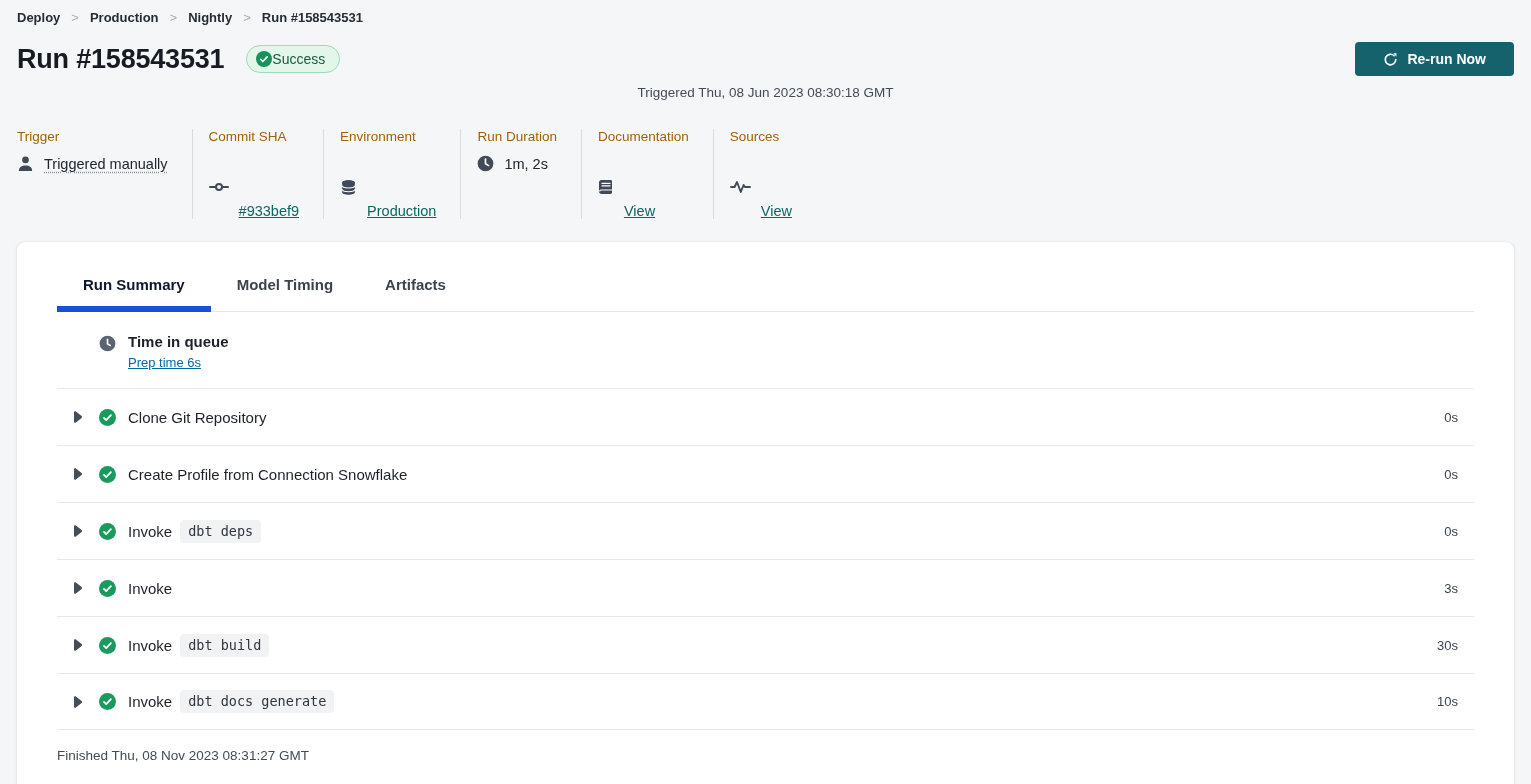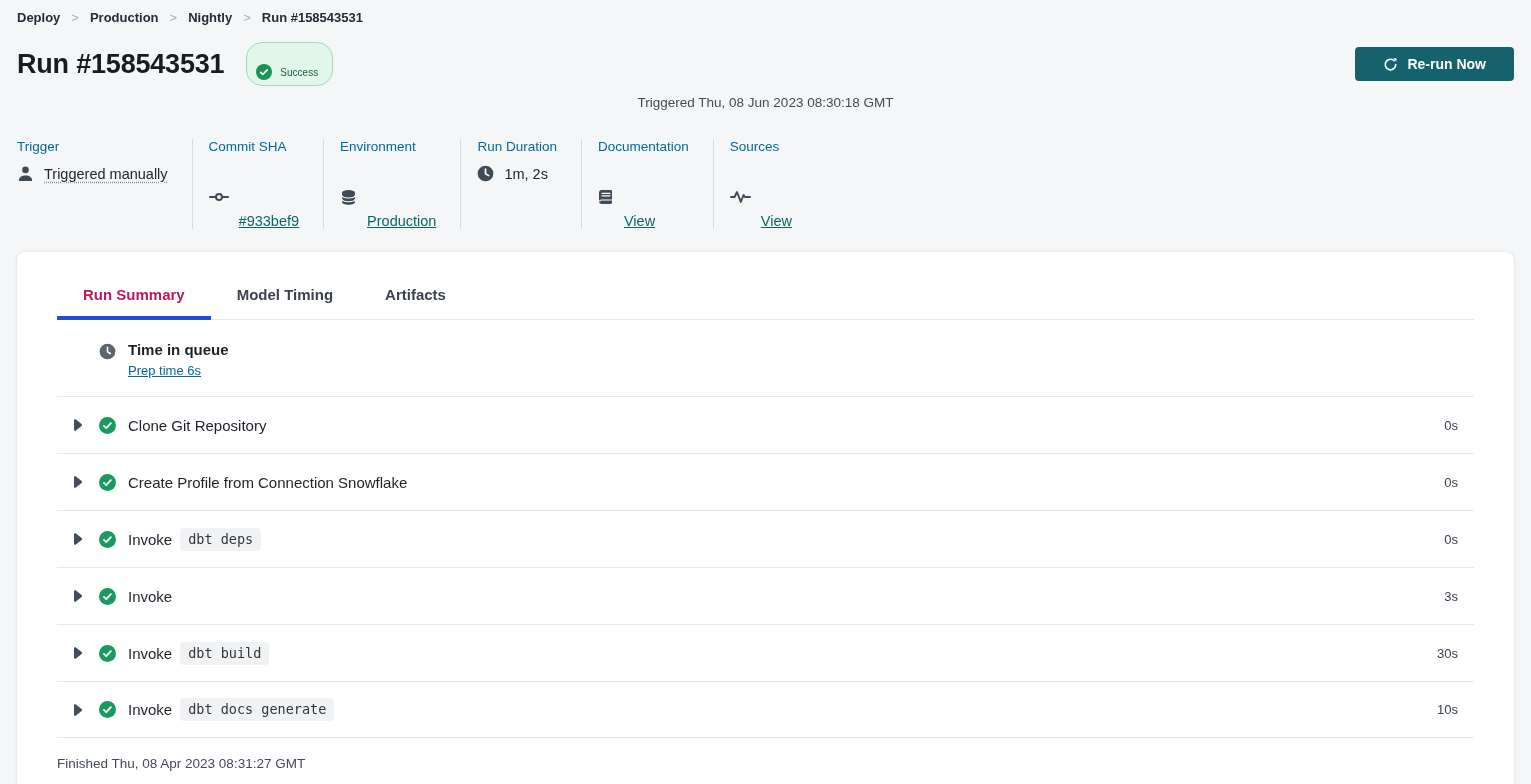--- a/index.html
+++ b/index.html
@@ -13,53 +13,53 @@
 
   
   .breadcrumb { display:flex; align-items:center; gap:11px; font-size:13px; font-weight:700; color:#262c35; }
   .breadcrumb .sep { color:#a7adb6; font-weight:400; font-size:13px; }
   .breadcrumb .crumb { cursor:pointer; }
 
   
   .title-row { margin-top:17px; display:flex; align-items:center; }
   .page-title { font-size:27px; font-weight:700; color:#171b22; letter-spacing:-0.2px; }
   .status-badge {
-    margin-left:22px; display:inline-flex; align-items:center; gap:8px;
+    margin-left:22px; display:inline-flex; align-items:center; 
     background:#e2f6ea; border:1px solid #9edcb7; border-radius:16px;
-    padding:21px 14px 5px 9px; font-size:10px; color:#1a5c3d; font-weight:400;
+    padding:5px 14px 5px 9px; font-size:14px; color:#1a5c3d; font-weight:400;
   }
   .rerun-btn {
     margin-left:auto; display:inline-flex; align-items:center; gap:9px;
     background:#15626d; color:#fff; border:none; border-radius:4px;
     padding:9px 28px; font-size:14px; font-weight:600; cursor:pointer;
     font-family:"Liberation Sans", sans-serif;
   }
   .triggered { margin-top:9px; font-size:13.5px; color:#434b57;text-align:center; }
 
   
   .meta-row { margin-top:29px; display:flex; }
   .meta-item { padding:0 24px 0 16px; border-left:1px solid #d8dbdf; }
   .meta-item:first-child { padding-left:0; border-left:none; }
-  .meta-label { font-size:13.5px; color:#0369a1; }
+  .meta-label { font-size:13.5px; color:#a16207; }
   .meta-value { margin-top:11px; display:flex; align-items:center; gap:10px; font-size:14.5px; color:#21262e; }
   .meta-value a, .link { color:#0c6662; text-decoration:underline; cursor:pointer;margin-top:48px; }
   .tooltip-text { text-decoration:underline dotted #8a919c; text-underline-offset:3px; cursor:default; }
 
   
   .card {
     margin-top:23px; background:#fff; border-radius:8px;
     box-shadow:0 1px 4px rgba(22,27,36,0.10), 0 0 1px rgba(22,27,36,0.14);
     padding:25px 40px 26px; height:558px;
   }
   .tabs { display:flex; border-bottom:1px solid #e4e6e9; }
   .tab {
     padding:9px 26px 13px; font-size:15px; font-weight:700; color:#3c434e;
     cursor:pointer; position:relative; margin-bottom:-1px;
   }
-  .tab.active { color:#be185d; border-bottom:4px solid #1d4ed8; }
+  .tab.active { color:#0f172a; border-bottom:6px solid #1d4ed8; }
 
   
   .queue-block { display:flex; align-items:flex-start; gap:12px; padding:21px 0 17px 42px; }
   .queue-title { font-size:15px; font-weight:700; color:#1d222a; }
   .queue-link { display:inline-block; margin-top:5px; font-size:13px; color:#0369a1; text-decoration:underline; cursor:pointer; }
 
   
   .steps-list { }
   .step-row {
     display:flex; align-items:center; height:57px;
@@ -319,16 +319,16 @@
               <circle cx="8" cy="8" r="8" fill="#1a9a5f"></circle>
               <path d="M4.7 8.4l2.1 2.1 4.4-4.7" stroke="#fff" stroke-width="1.7" fill="none" stroke-linecap="round" stroke-linejoin="round"></path>
             </svg>
     </span>
     <span class="step-name">Invoke</span>
     <span class="step-command">dbt docs generate</span>
     <span class="step-duration">10s</span>
   </div>
 </div>
 
-    <div class="card-footer">Finished Thu, 08 Apr 2023 08:31:27 GMT</div>
+    <div class="card-footer">Finished Thu, 08 Nov 2023 08:31:27 GMT</div>
   </div>
 
 </div>
 
 </body></html>

